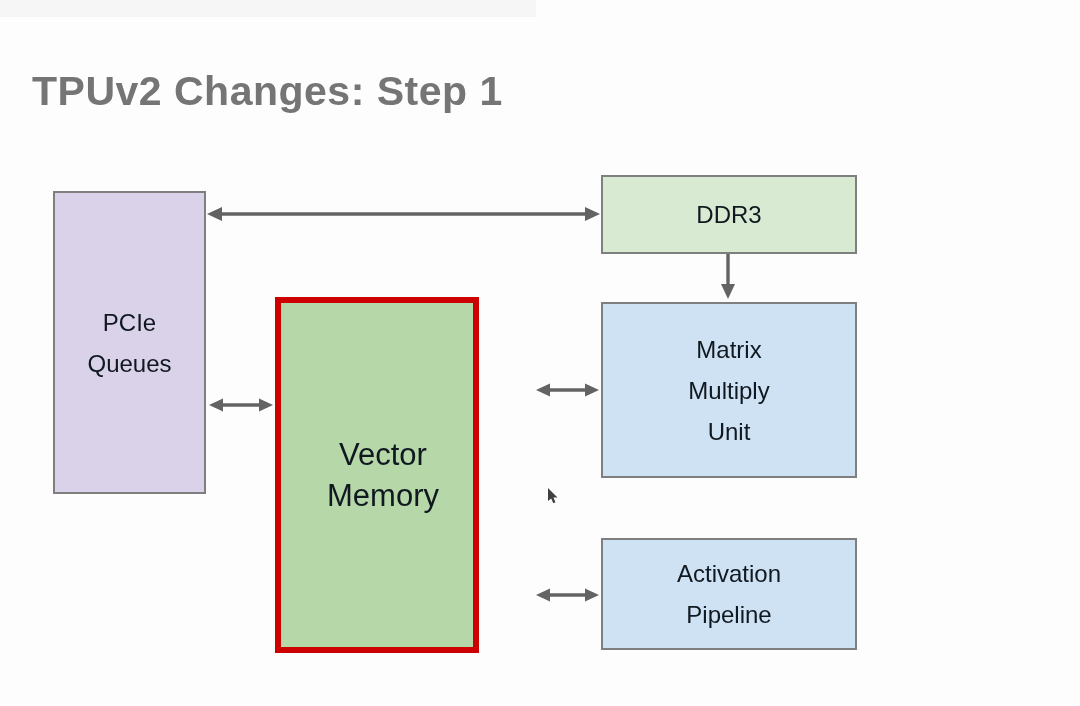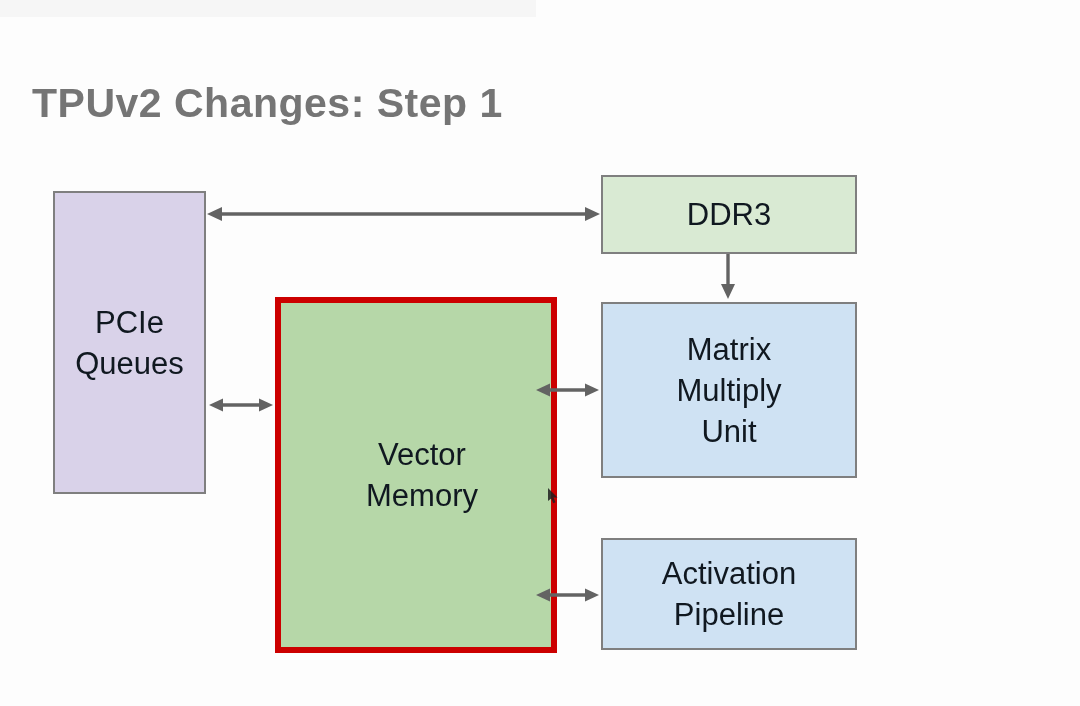--- a/index.html
+++ b/index.html
@@ -15,57 +15,57 @@
 
   .top-strip {
     position: absolute;
     left: 0; top: 0;
     width: 536px; height: 17px;
     background: #f6f6f6;
   }
 
   .title {
     position: absolute;
-    left: 32px; top: 80px;
+    left: 32px; top: 68px;
     margin: 0;
     font-size: 41px;
     font-weight: 600;
     letter-spacing: 0.5px;
     color: var(--title-text, #757575);
   }
 
   .node {
     position: absolute;
     display: flex;
     align-items: center;
     justify-content: center;
     text-align: center;
     box-sizing: border-box;
     border: 2px solid var(--box-border, #7f7f7f);
     color: #101820;
   }
 
   .node-label {
     white-space: pre-line;
-    font-size: 31px;
+    font-size: 24px;
     line-height: 41px;
   }
 
   .node-pcie {
     left: 53px; top: 191px; width: 153px; height: 303px;
     background: var(--pcie-fill, #d9d2e9);
   }
 
   .node-ddr3 {
     left: 601px; top: 175px; width: 256px; height: 79px;
     background: var(--ddr3-fill, #d9ead3);
   }
 
   .node-vm {
-    left: 275px; top: 297px; width: 282px; height: 356px;
+    left: 275px; top: 297px; width: 204px; height: 356px;
     background: var(--vector-memory-fill, #b6d7a8);
     border: 6px solid var(--highlight-border, #cc0000);
     padding-left: 12px;
   }
   .node-vm .node-label { font-size: 31px; }
 
   .node-mmu {
     left: 601px; top: 302px; width: 256px; height: 176px;
     background: var(--blue-fill, #cfe2f3);
   }

